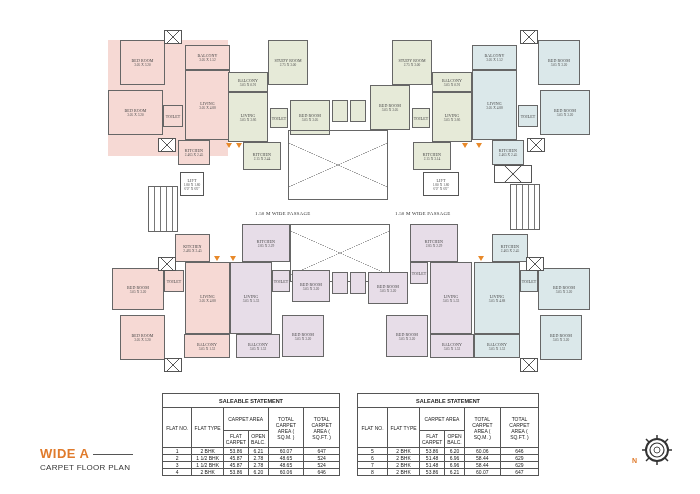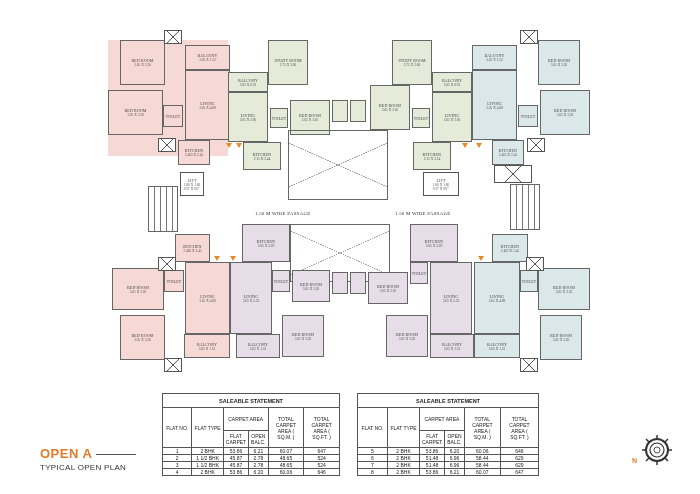--- a/index.html
+++ b/index.html
@@ -265,22 +265,22 @@
     </div>
   <div class="room blue" style="left:474px;top:334px;width:46px;height:24px;">
       <span class="rlabel">BALCONY</span>
       <span class="rdim">3.05 X 1.52</span>
     </div>
   <div class="shaft" style="left:526px;top:257px;width:18px;height:14px;"></div>
   <div class="shaft" style="left:520px;top:358px;width:18px;height:14px;"></div>
 </div>
 
 <div class="title">
-  <div><span class="wing">OPEN A</span><span class="rule"></span></div>
-  <div class="sub">TYPICAL OPEN PLAN</div>
+  <div><span class="wing">WIDE A</span><span class="rule"></span></div>
+  <div class="sub">CARPET FLOOR PLAN</div>
 </div>
 
 <table class="stmt" style="left:162px;top:393px;width:178px;">
   <tbody>
       <tr>
         <th class="cap" colspan="6">SALEABLE STATEMENT</th>
       </tr>
   <tr>
     <td rowspan="2" style="width:26px;">FLAT NO.</td>
     <td rowspan="2" style="width:28px;">FLAT TYPE</td>

